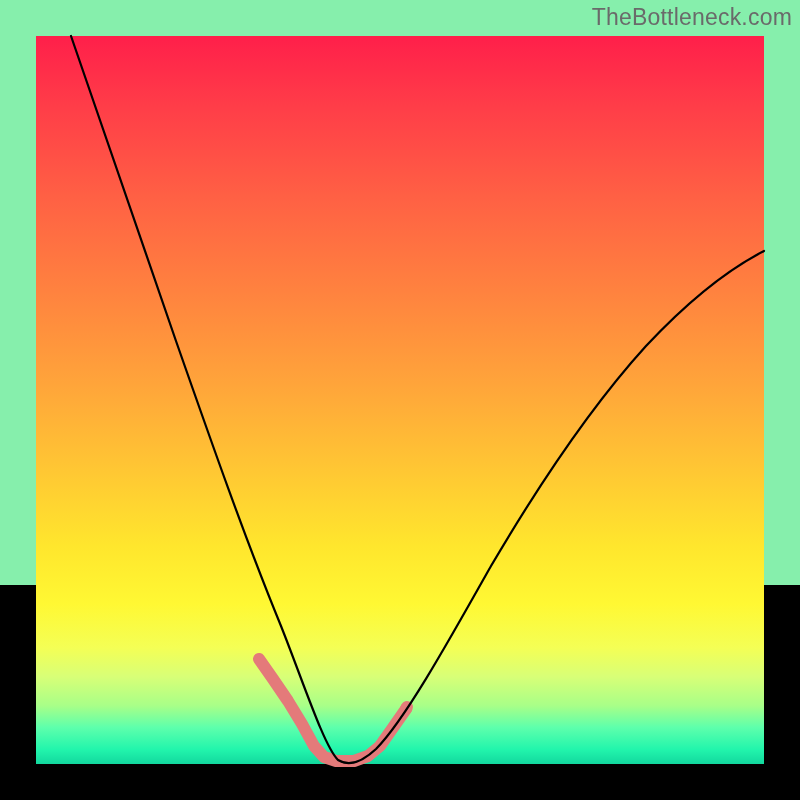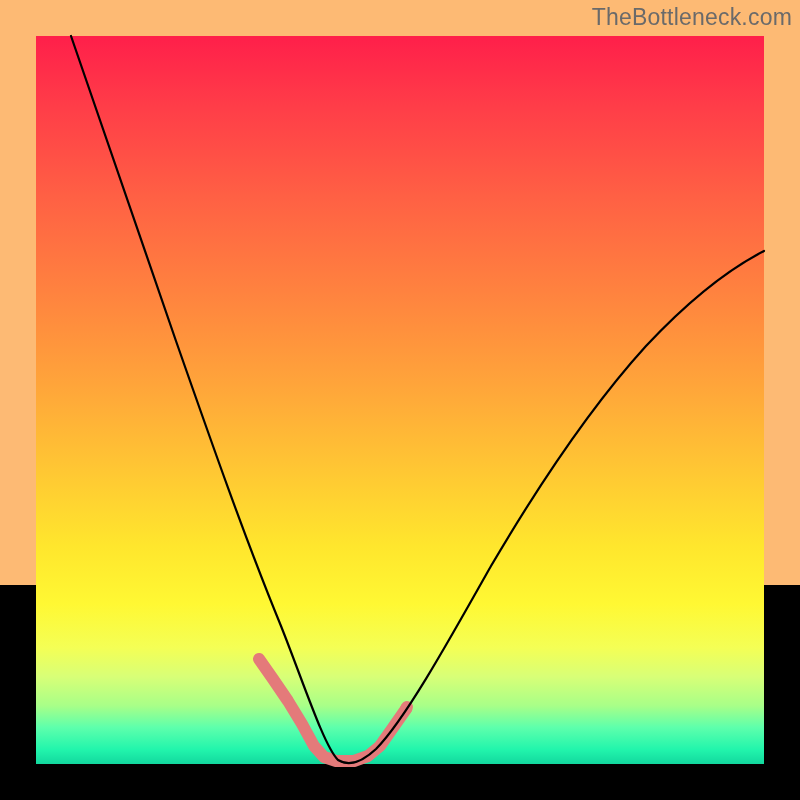--- a/index.html
+++ b/index.html
@@ -10,21 +10,21 @@
     background: #000000;
     overflow: hidden;
     font-family: Arial, Helvetica, sans-serif;
   }
   .frame {
     position: absolute;
     left: 0;
     top: 0;
     width: 800px;
     height: 585px;
-    background: #fdba74;
+    background: #86efac;
   }
   .plot {
     position: absolute;
     left: 36px;
     top: 36px;
     width: 728px;
     height: 728px;
     
     background: linear-gradient(
       to bottom,

